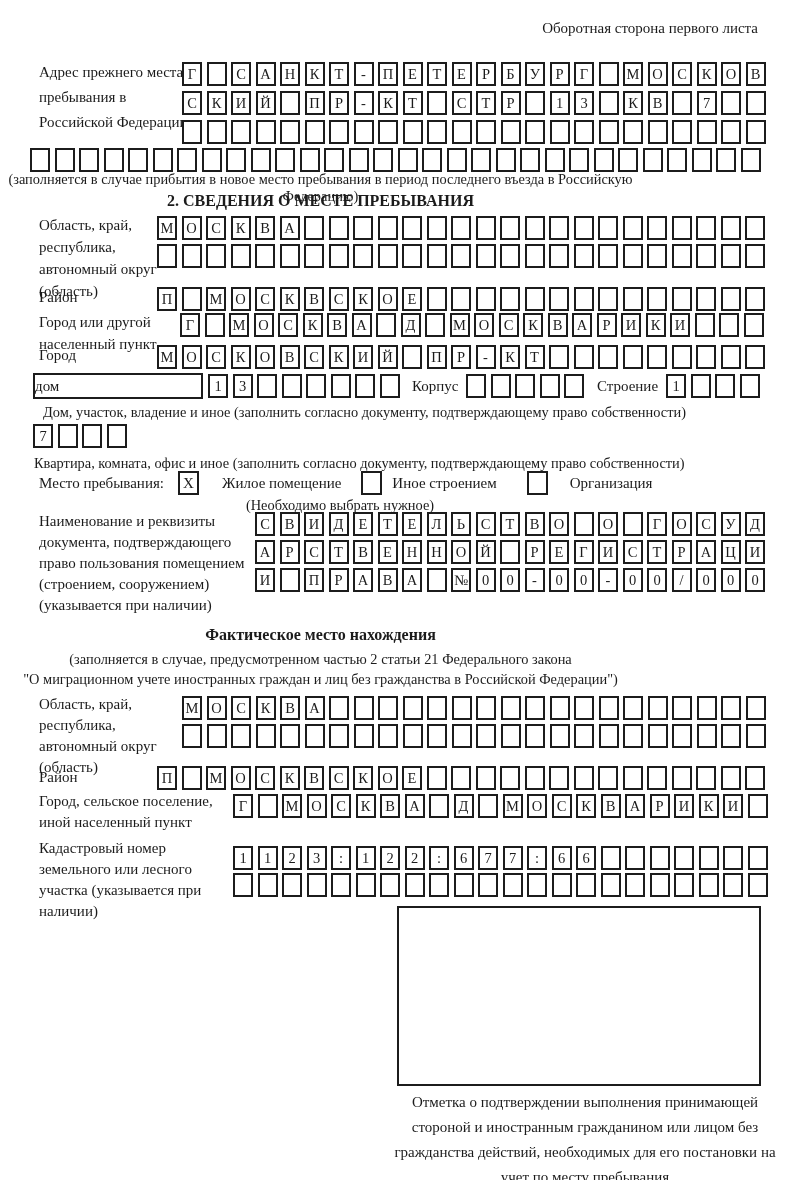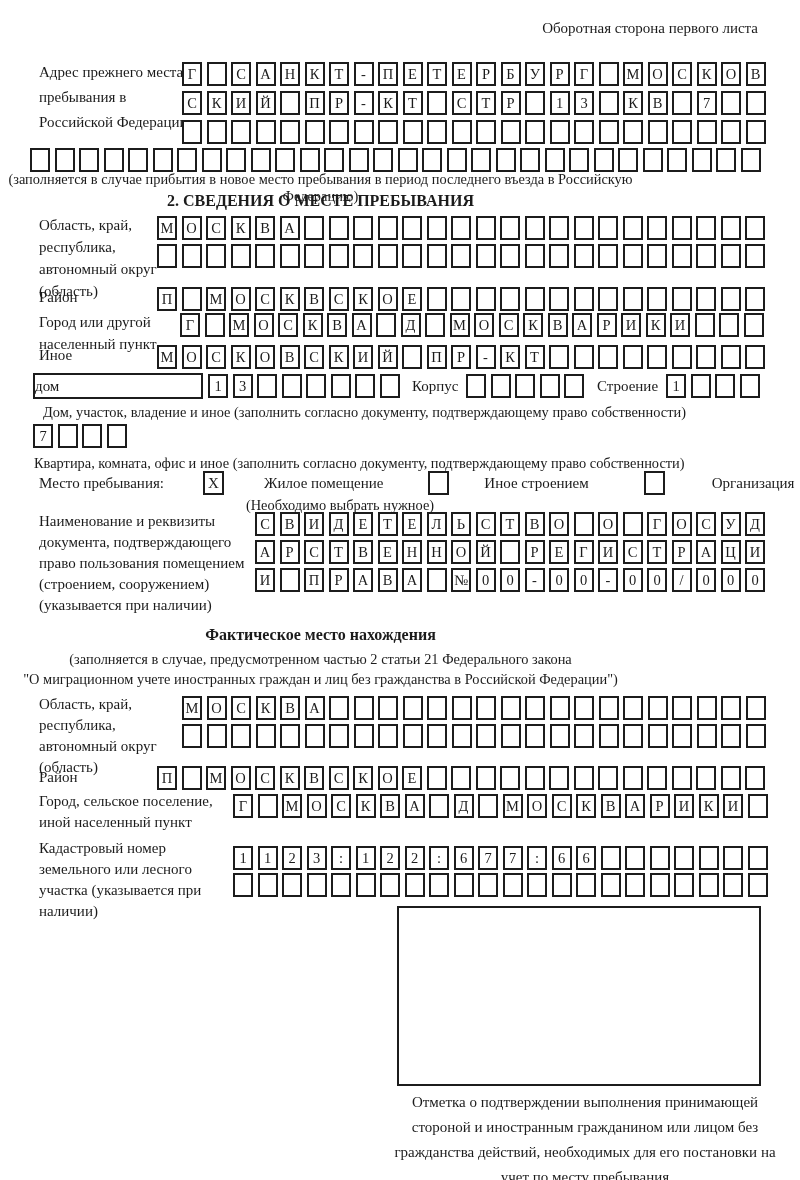--- a/index.html
+++ b/index.html
@@ -18,21 +18,21 @@
         border:2px solid #1c1c1c;margin-right:4.5px;display:flex;
         align-items:center;justify-content:center;font-size:14.5px;line-height:1;
         background:#ffffff;}
   .namedbox{box-sizing:border-box;height:26px;border:2px solid #1c1c1c;
         display:flex;align-items:center;justify-content:flex-start;flex:0 0 auto;}
   .w170{width:170px;} .w204{width:204px;}
   .flexrow{display:flex;align-items:center;}
   .chk{box-sizing:border-box;width:21px;height:24px;border:2px solid #1c1c1c;
         display:inline-flex;align-items:center;justify-content:center;
         font-size:15px;flex:0 0 auto;}
-  .gap-a{margin-left:14px;} .lbl-a{margin-left:15px;}
+  .gap-a{margin-left:14px;} .lbl-a{margin-left:23px;}
   .gap-b{margin-left:20px;} .lbl-b{margin-left:10px;}
   .gap-c{margin-left:30px;} .lbl-c{margin-left:22px;}
   .inlbl{margin:0 8px;flex:0 0 auto;}
   .mr5{margin-right:5px;}
   .stampbox{box-sizing:border-box;border:2px solid #1c1c1c;background:#ffffff;}
 
   #topnote{top:20px;right:42px;}
   #prev-label{left:39px;top:60px;width:152px;}
   #prev-r1{left:182px;top:62px;}
   #prev-r2{left:182px;top:91px;}
@@ -46,21 +46,21 @@
   #dist-label{left:39px;top:289px;}
   #dist-r{left:157px;top:287px;}
   #city-label{left:39px;top:311px;width:146px;}
   #city-r{left:180px;top:313px;}
   #street-label{left:39px;top:347px;}
   #street-r{left:157px;top:345px;}
   #house-row{left:33px;top:373px;}
   #house-cap{left:43px;top:404px;}
   #apt-row{left:33px;top:424px;}
   #apt-cap{left:34px;top:455px;}
-  #stay-row{left:39px;top:471px;gap:25px;}
+  #stay-row{left:39px;top:471px;}
   #stay-note{left:160px;top:497px;width:360px;text-align:center;}
   #doc-label{left:39px;top:511px;width:218px;}
   #doc-r1{left:255px;top:512px;}
   #doc-r2{left:255px;top:540px;}
   #doc-r3{left:255px;top:568px;}
   #act-title{top:626px;font-size:16px;}
   #act-note1{top:651px;}
   #act-note2{top:671px;}
   #reg2-label{left:39px;top:694px;width:152px;}
   #reg2-r1{left:182px;top:696px;}
@@ -303,21 +303,21 @@
       <span class="cell">А</span>
       <span class="cell">Р</span>
       <span class="cell">И</span>
       <span class="cell">К</span>
       <span class="cell">И</span>
       <span class="cell"></span>
       <span class="cell"></span>
       <span class="cell"></span>
     </div>
 
-  <div class="abs" id="street-label">Иное</div>
+  <div class="abs" id="street-label">Город</div>
   <div class="abs boxrow" id="street-r">
       <span class="cell">М</span>
       <span class="cell">О</span>
       <span class="cell">С</span>
       <span class="cell">К</span>
       <span class="cell">О</span>
       <span class="cell">В</span>
       <span class="cell">С</span>
       <span class="cell">К</span>
       <span class="cell">И</span>

